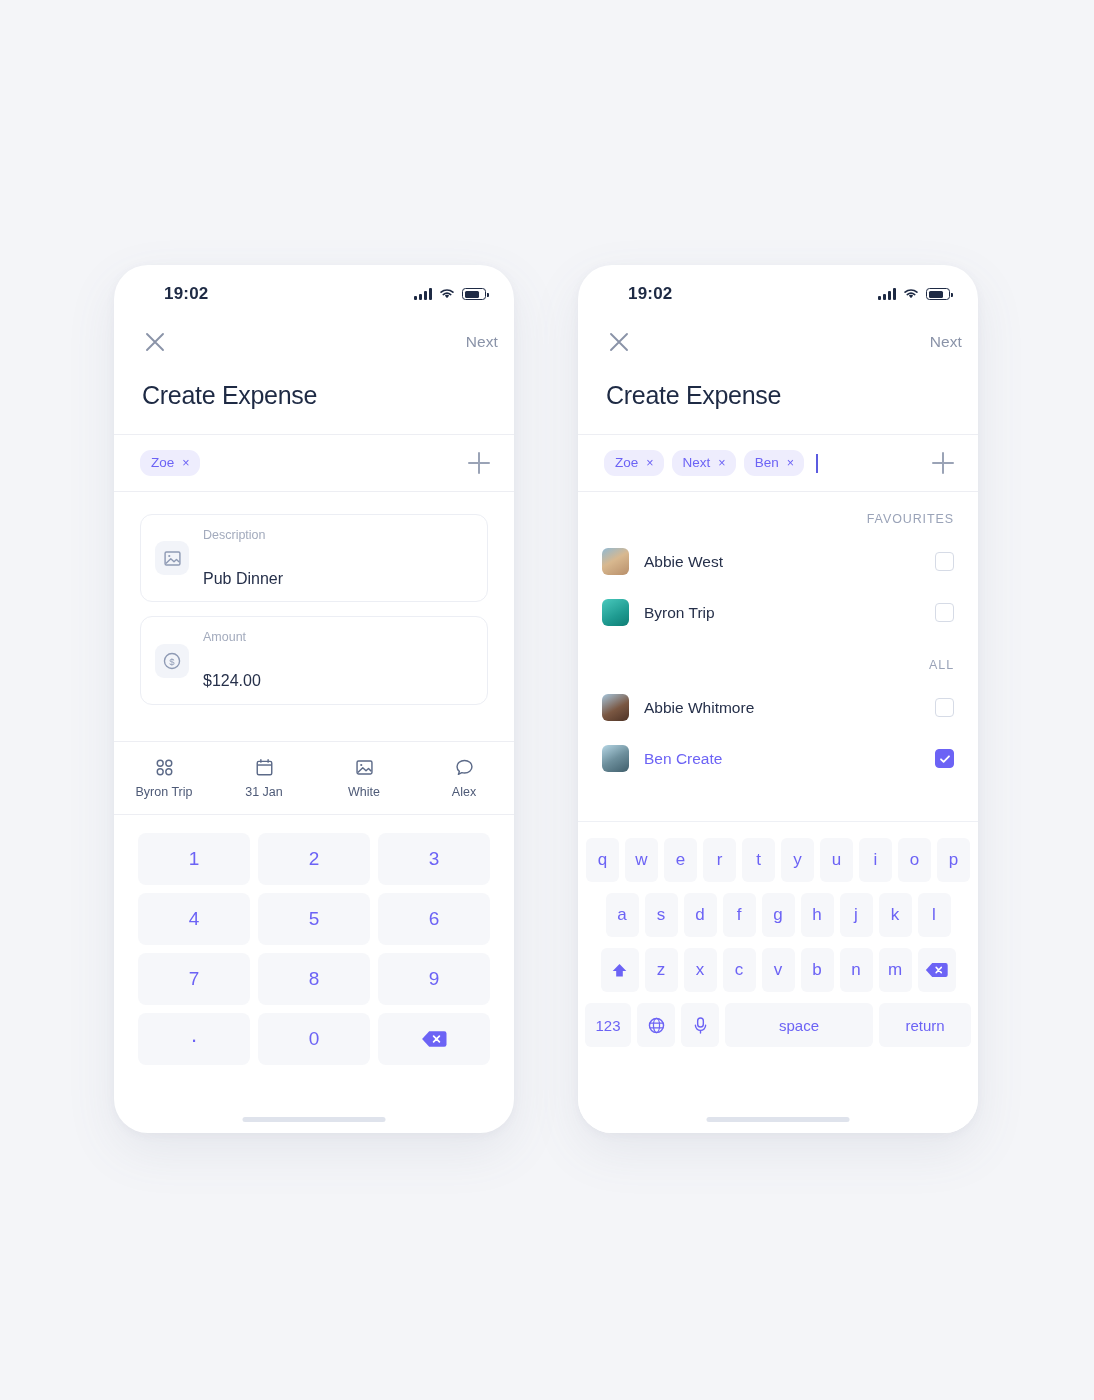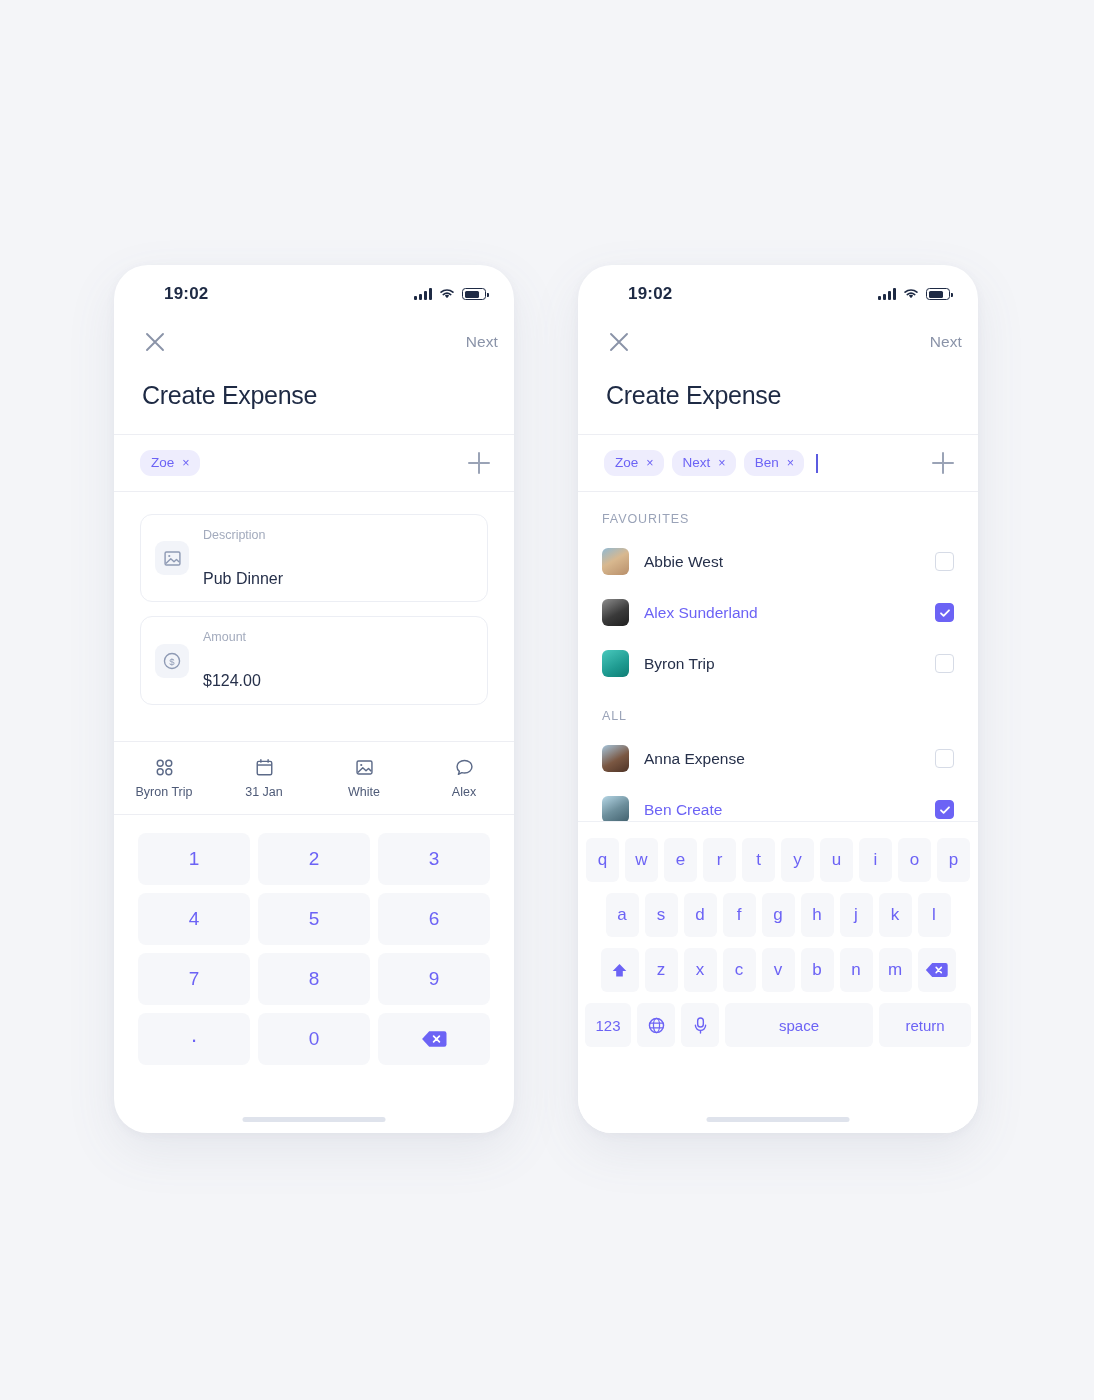--- a/index.html
+++ b/index.html
@@ -118,21 +118,21 @@
     grid-auto-rows: 52px; gap: 8px 8px;
   }
   .numkey {
     background:#f6f7fa; border-radius:8px; border:none;
     display:flex; align-items:center; justify-content:center;
     font-family:inherit; font-size:19px; color:#6c63f5; cursor:pointer;
   }
   .numkey.dot { font-size:22px; padding-bottom:8px; }
 
   
-  .list-wrap { background:#fff; height: 355px; overflow:hidden; position:relative; }
+  .list-wrap { background:#fff; height: 355px; overflow:hidden; position:relative;text-align:right; }
   .section-head {
     font-size:12.5px; letter-spacing:.9px; color:#9aa3b8;
     padding: 20px 24px 10px 24px;
   }
   .contact {
     display:flex; align-items:center; gap:15px;
     padding: 8px 24px; height:51px; cursor:pointer;
   }
   .avatar {
     width:27px; height:27px; border-radius:6px; flex:0 0 auto;
@@ -351,41 +351,32 @@
     <div class="list-wrap">
 
       <div class="section-head">FAVOURITES</div>
 
       <div class="contact">
         <span class="avatar" style="background:linear-gradient(150deg,#8fb9d4 0%,#d8b88f 45%,#b88f6a 100%)"></span>
         <span class="contact-name">Abbie West</span>
         <span class="cbox"></span>
       </div>
 
-      <div class="contact sel">
-        <span class="avatar" style="background:linear-gradient(150deg,#8d8d8d 0%,#3a3a3a 55%,#1f1f1f 100%)"></span>
-        <span class="contact-name">Alex Sunderland</span>
-        <span class="cbox on">
-          <svg width="12" height="12" viewBox="0 0 12 12">
-            <path d="M2 6.3 L4.6 8.9 L10 3.3" stroke="#fff" stroke-width="1.8" fill="none" stroke-linecap="round" stroke-linejoin="round"></path>
-          </svg>
-        </span>
-      </div>
 
       <div class="contact">
         <span class="avatar" style="background:linear-gradient(150deg,#49c9bd 0%,#1e9a90 60%,#0f7d74 100%)"></span>
         <span class="contact-name">Byron Trip</span>
         <span class="cbox"></span>
       </div>
 
       <div class="section-head">ALL</div>
 
       <div class="contact">
         <span class="avatar" style="background:linear-gradient(150deg,#a6c6dd 0%,#7a5742 55%,#4e3326 100%)"></span>
-        <span class="contact-name">Anna Expense</span>
+        <span class="contact-name">Abbie Whitmore</span>
         <span class="cbox"></span>
       </div>
 
       <div class="contact sel">
         <span class="avatar" style="background:linear-gradient(150deg,#b6d7e6 0%,#6d8f9c 50%,#3f5e6b 100%)"></span>
         <span class="contact-name">Ben Create</span>
         <span class="cbox on">
           <svg width="12" height="12" viewBox="0 0 12 12">
             <path d="M2 6.3 L4.6 8.9 L10 3.3" stroke="#fff" stroke-width="1.8" fill="none" stroke-linecap="round" stroke-linejoin="round"></path>
           </svg>

